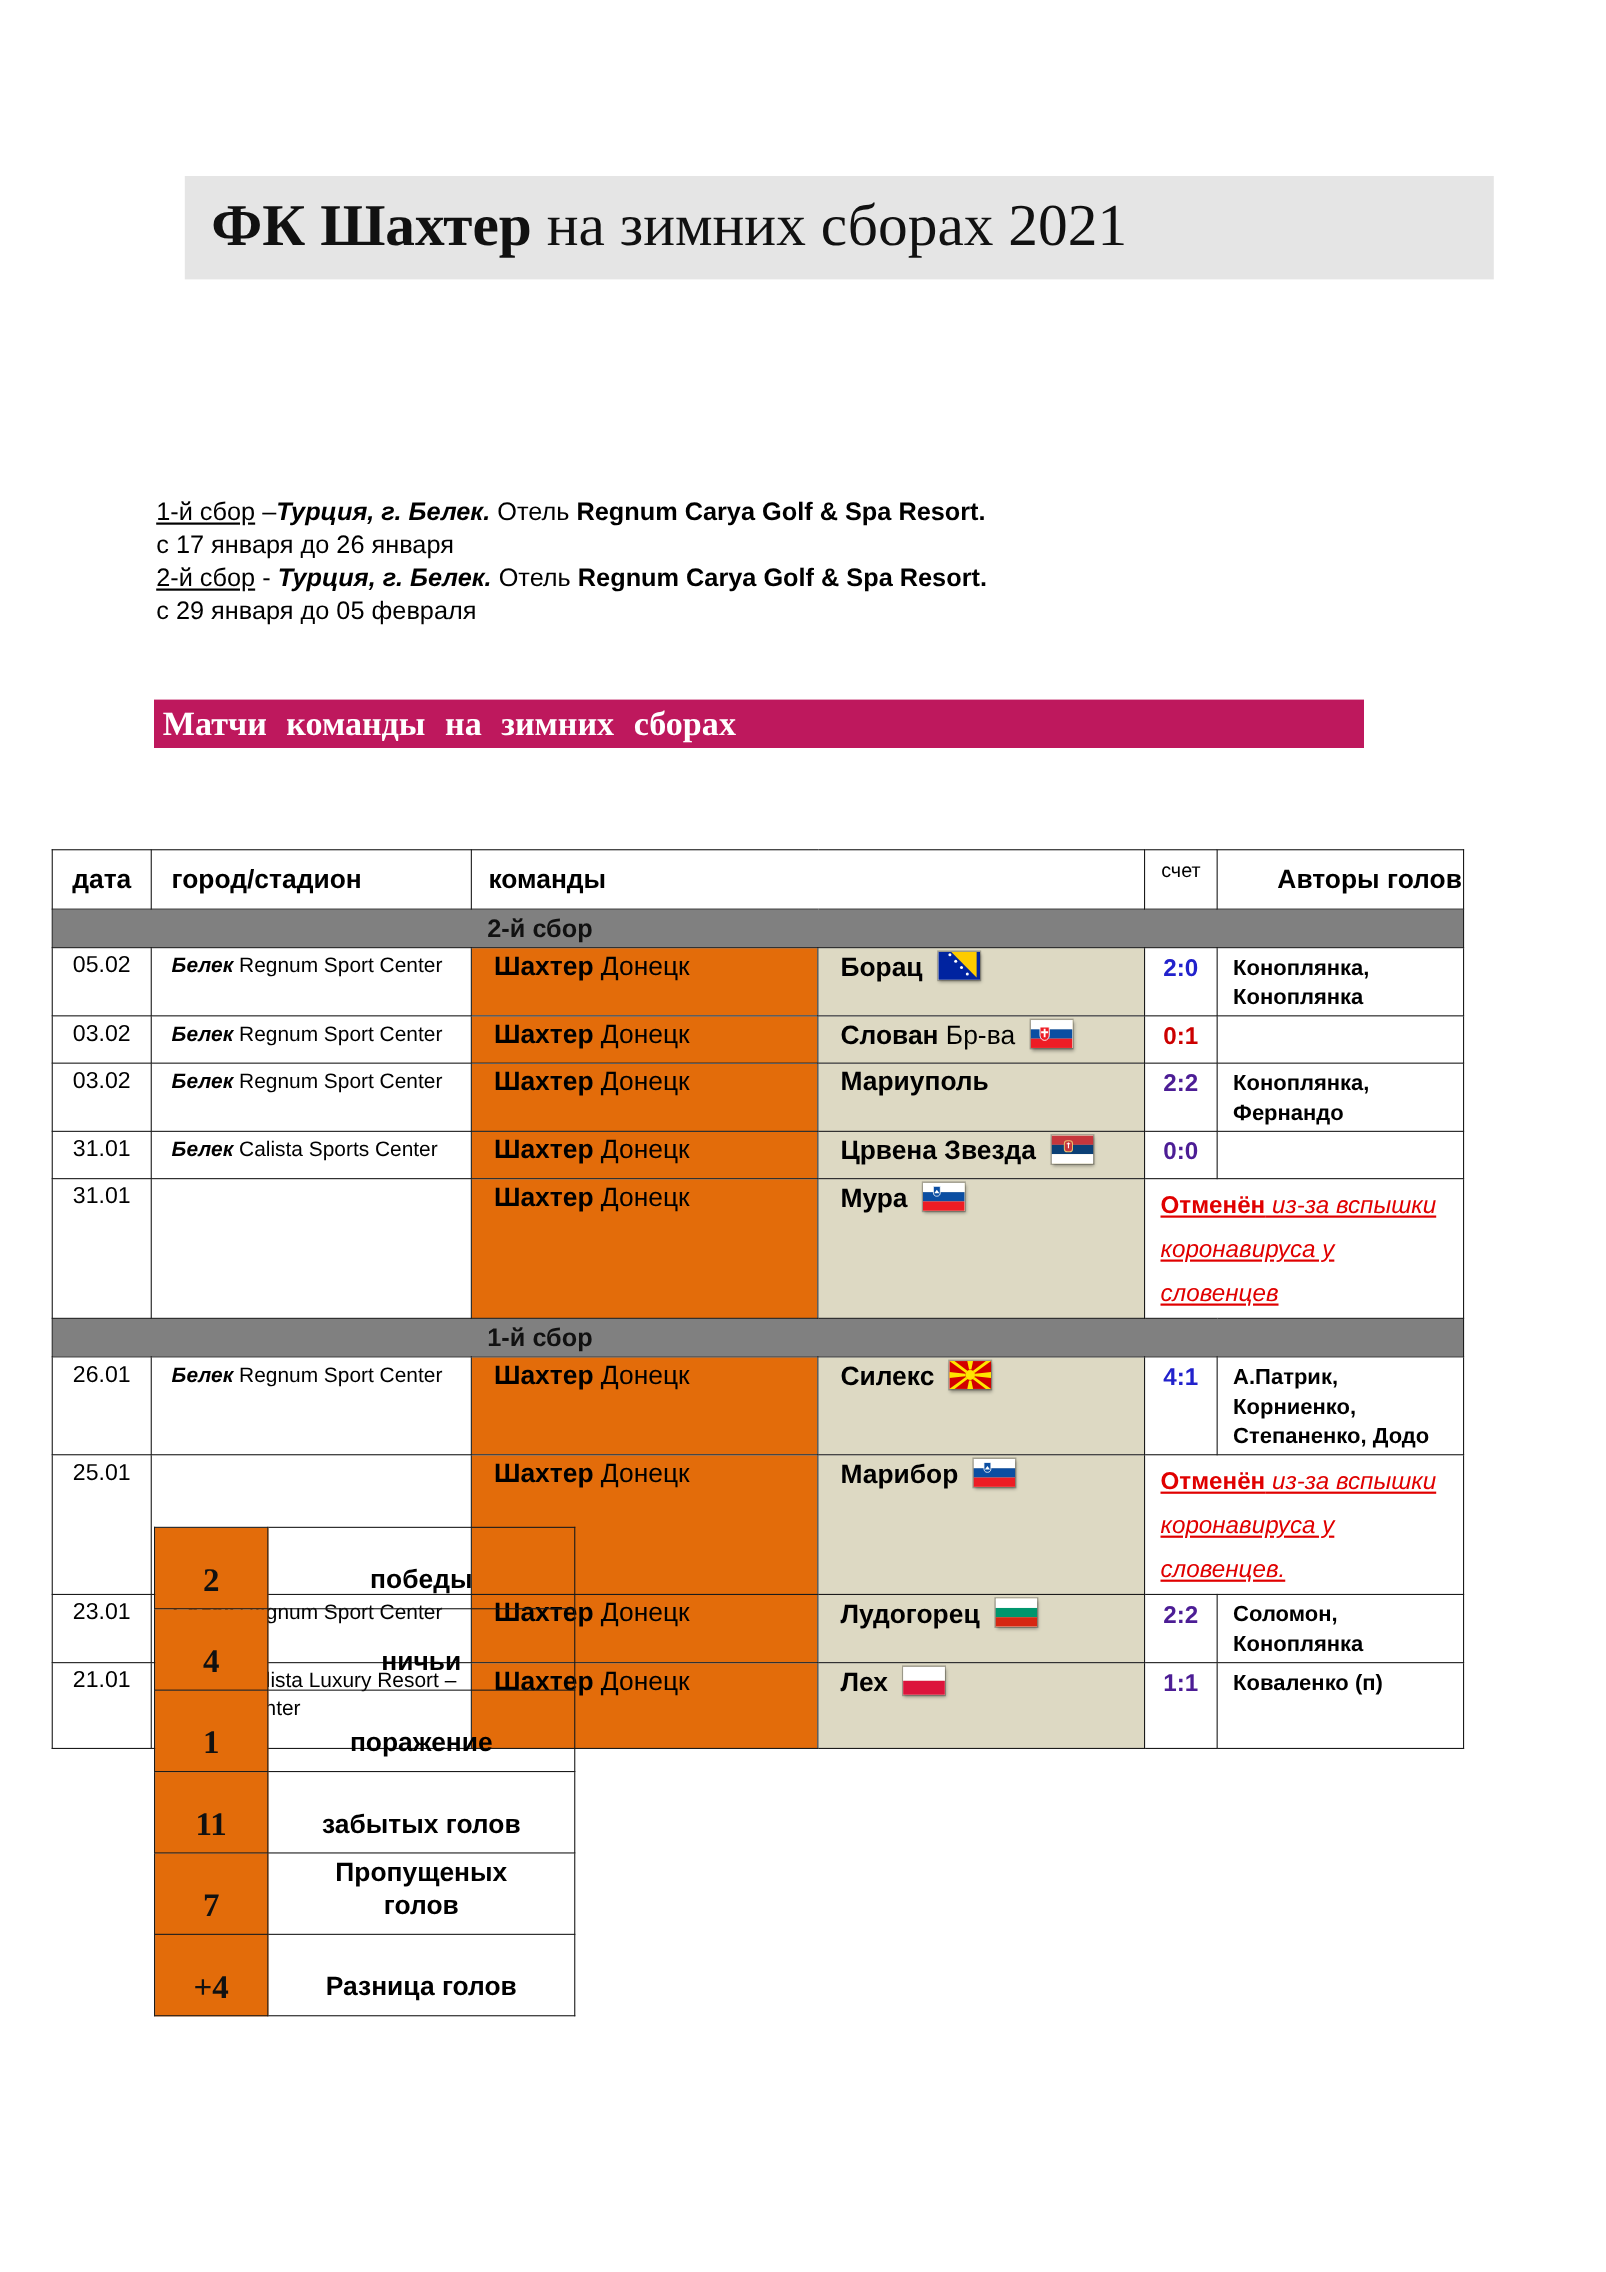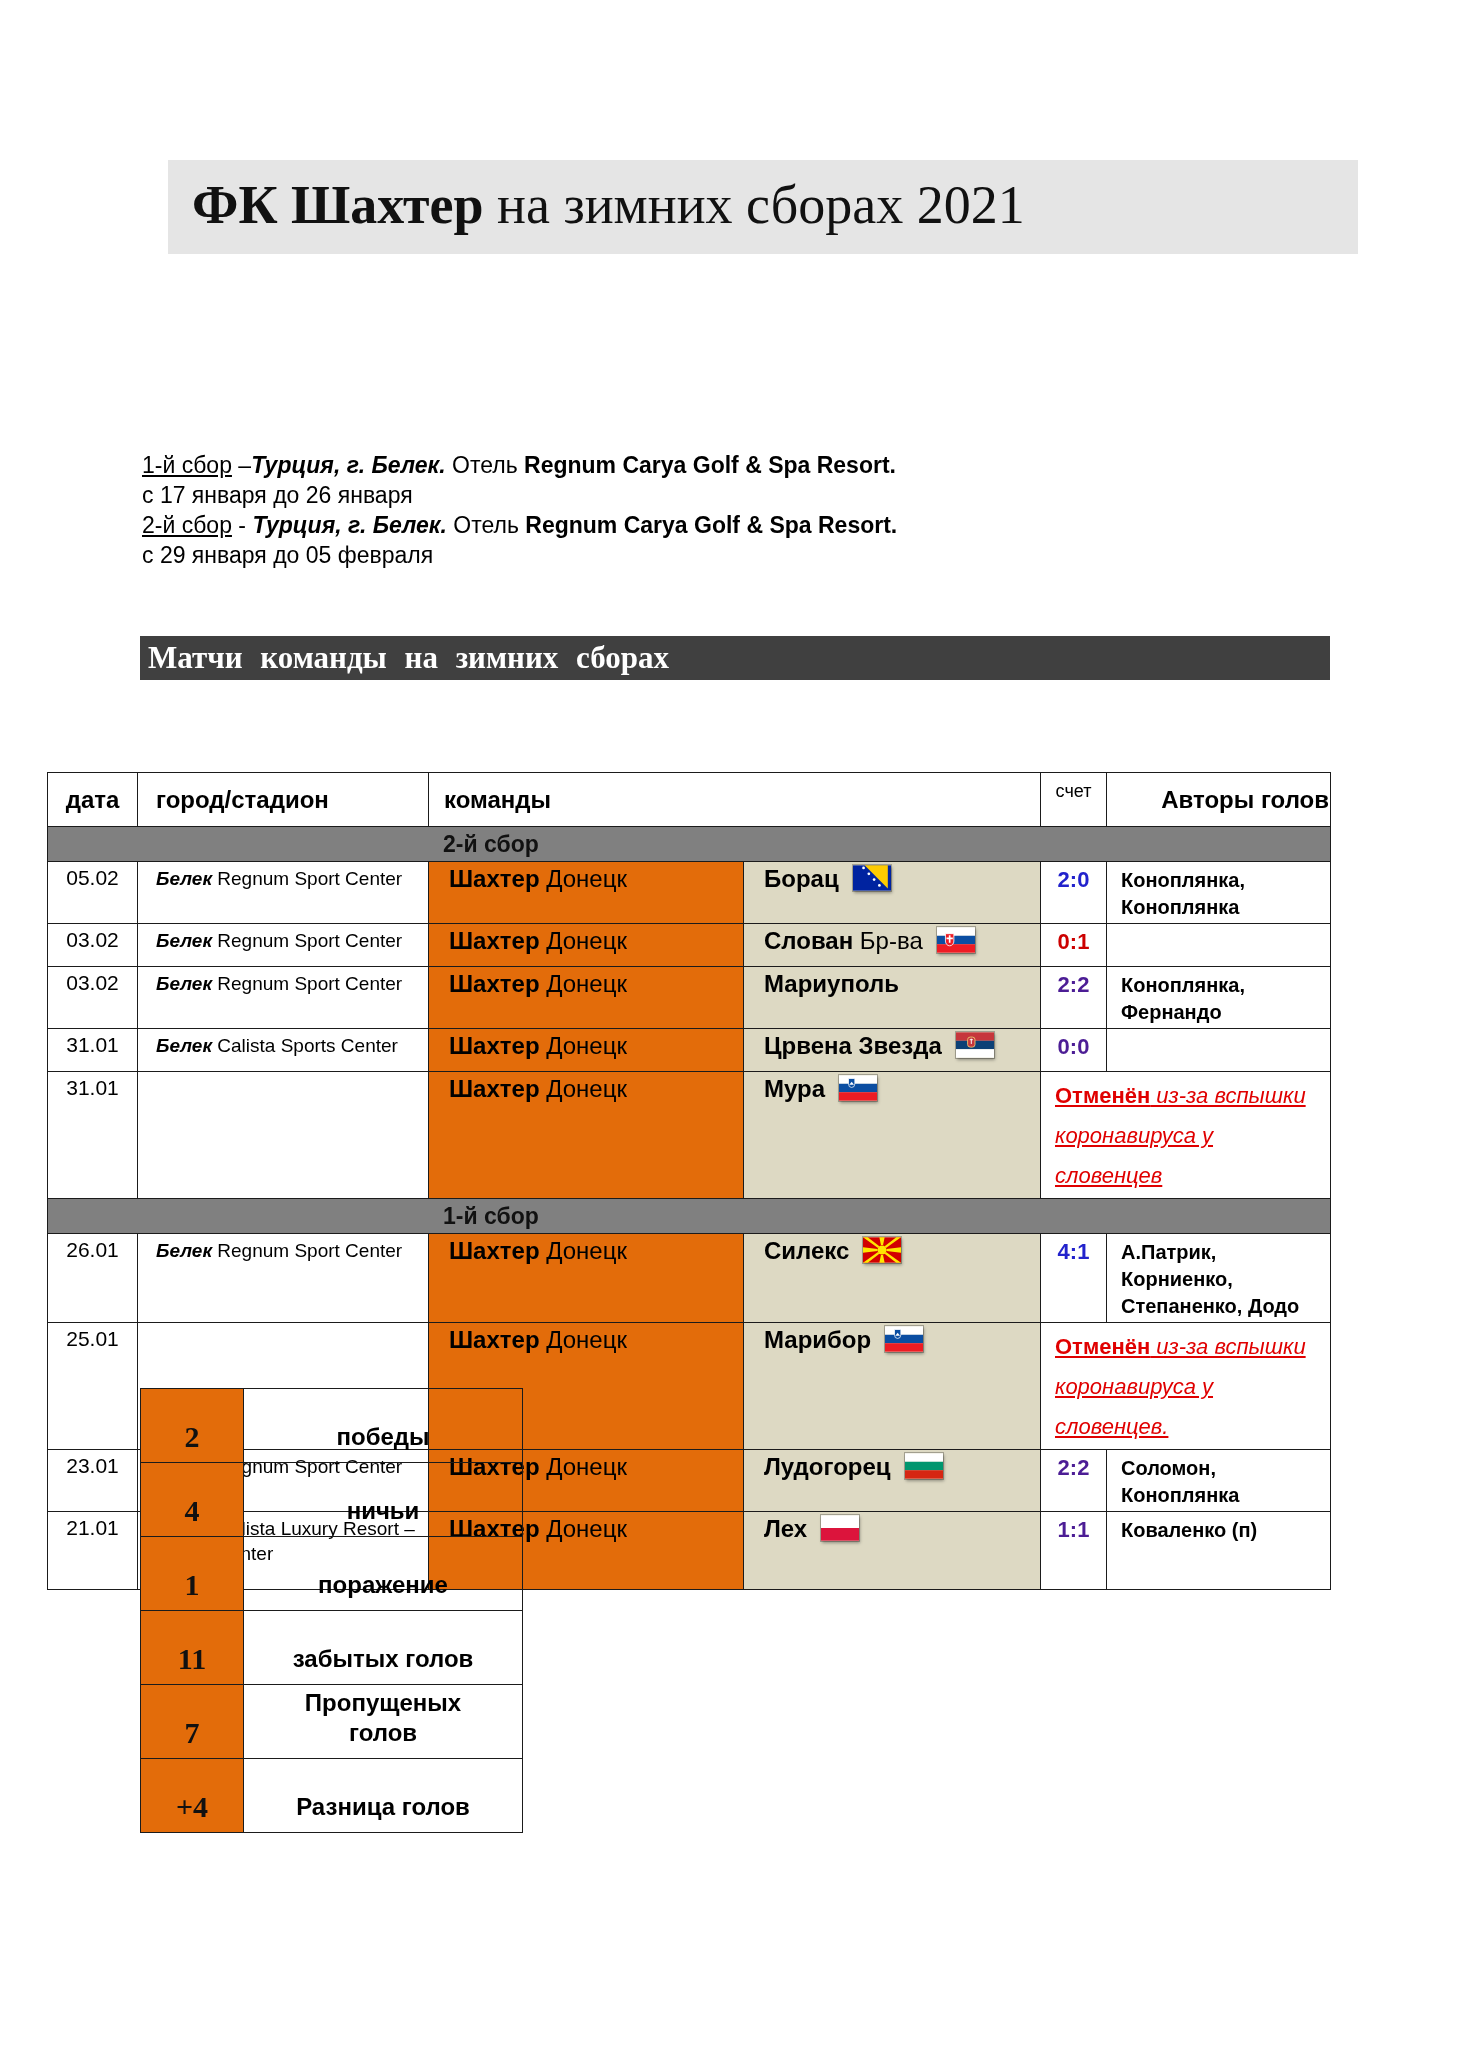--- a/index.html
+++ b/index.html
@@ -14,22 +14,22 @@
     font-family:"Liberation Serif",serif;font-size:54px;line-height:70px;margin-left:28px;
   }
   .title-bar .b{font-weight:bold;}
   
   .intro{position:absolute;left:142px;top:450px;font-size:23px;line-height:30px;}
   .intro .u{text-decoration:underline;}
   .intro .bi{font-weight:bold;font-style:italic;}
   .intro .b{font-weight:bold;}
   
   .section-bar{
-    position:absolute;left:140px;top:636px;width:1190px;height:44px;box-sizing:border-box;
-    background:#404040;color:#fff;font-family:"Liberation Serif",serif;
+    position:absolute;left:140px;top:636px;width:1100px;height:44px;box-sizing:border-box;
+    background:#be185d;color:#fff;font-family:"Liberation Serif",serif;
     font-weight:bold;font-size:31px;line-height:44px;padding-left:8px;word-spacing:10px;
   }
   
   table{border-collapse:collapse;}
   .match-table{position:absolute;left:47px;top:772px;width:1283px;table-layout:fixed;}
   .match-table th,.match-table td{border:1.5px solid #1b1b1b;overflow:hidden;}
   .match-table th{background:#fff;font-size:24px;font-weight:bold;height:44px;vertical-align:middle;}
   th.h-date{text-align:center;}
   th.h-venue{text-align:left;padding-left:18px;margin-top:15px;}
   th.h-teams{text-align:left;padding-left:15px;}

